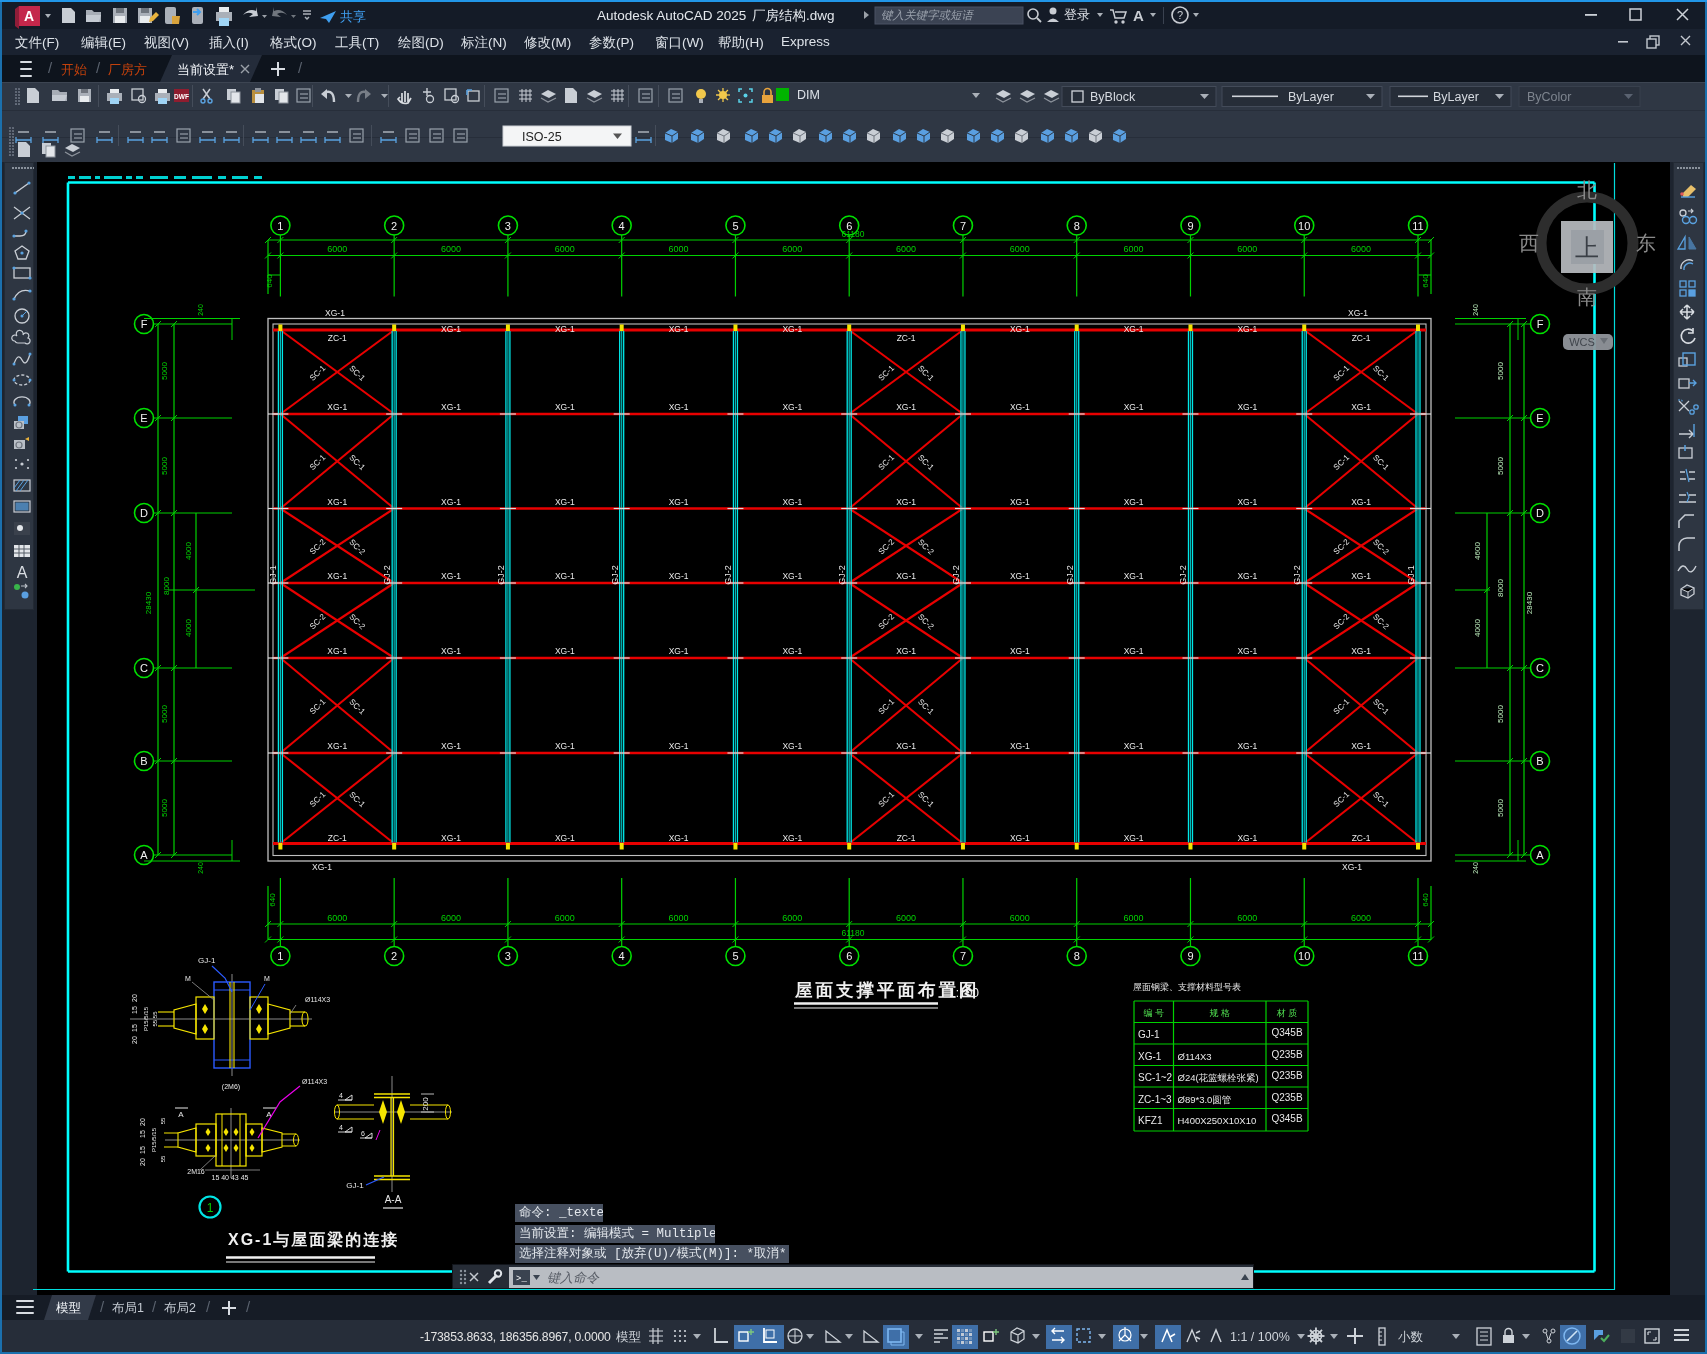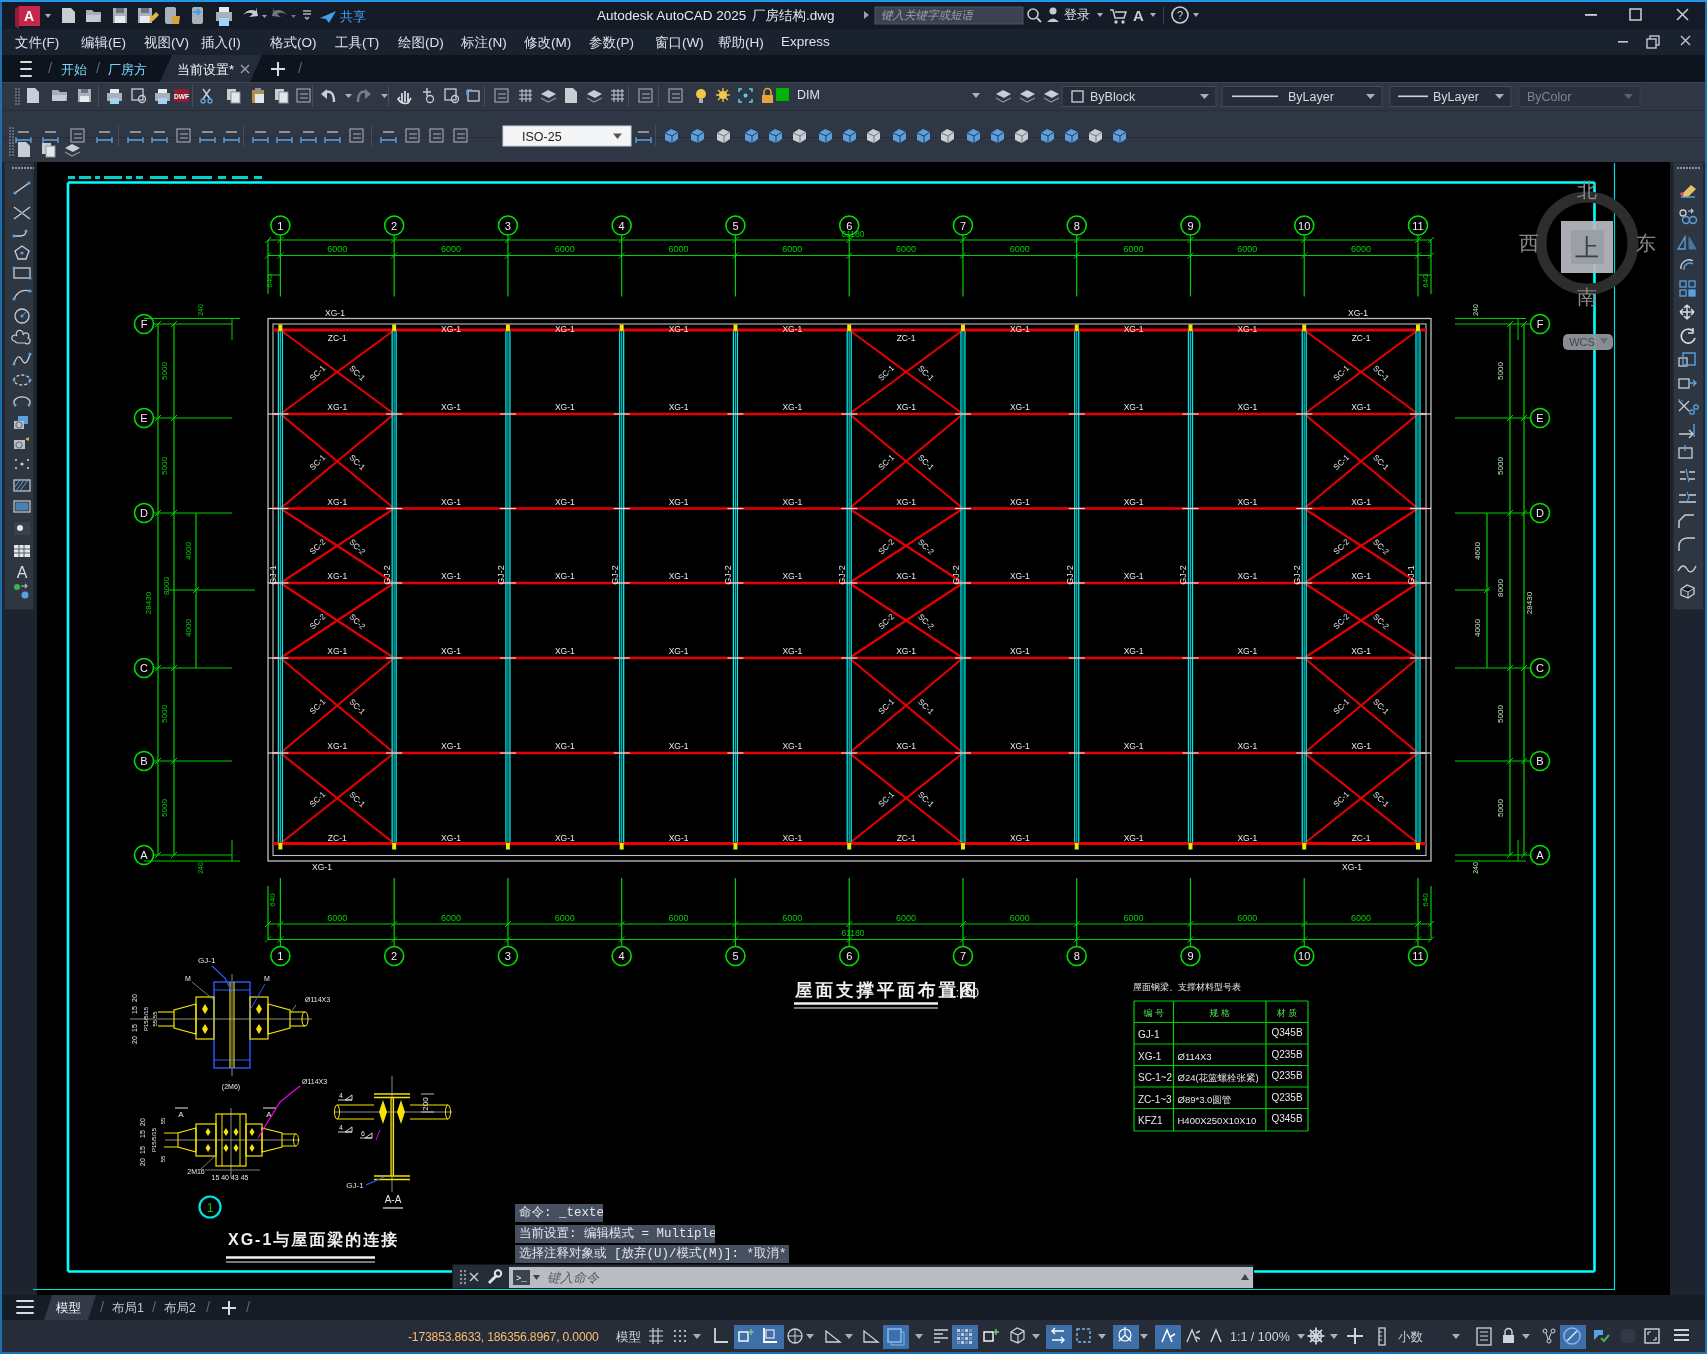--- a/index.html
+++ b/index.html
@@ -15,21 +15,21 @@
 #mainarea{left:33px;top:162px;width:1641px;height:1133px;background:#000}
 #lstrip{left:0;top:162px;width:37px;height:1133px;background:#1d242f}
 #lpanel{left:4px;top:162px;width:30px;height:448px;background:#2e3642;border:1px solid #232a34}
 #rstrip{left:1670px;top:162px;width:37px;height:1133px;background:#1d242f}
 #rpanel{left:1673px;top:162px;width:31px;height:448px;background:#2e3642;border:1px solid #232a34}
 #tabsrow{left:0;top:1295px;width:1707px;height:25px;background:#161c26}
 #statusbar{left:0;top:1320px;width:1707px;height:34px;background:#262d39}
 .gh{display:flex;flex-direction:column;justify-content:space-between;height:16px;width:12px}
 .gh div{height:2.2px;background:#d8dce2;border-radius:1px}
 .slash{position:absolute;color:#5a626e;font-size:15px;top:4px}
-.tabtext{position:absolute;top:6px;color:#7dd3fc;font-size:13px}
+.tabtext{position:absolute;top:6px;color:#c2410c;font-size:13px}
 .cmdhist{position:absolute;background:#475060;color:#e3e7ec;font-size:12.5px;font-family:"Liberation Mono",monospace;height:18px;line-height:18px;padding:0 4px;white-space:nowrap;overflow:hidden}
 </style></head><body>
 <div id="page">
 <div id="mainarea" class="abs" style="z-index:0"></div>
 <svg class="abs" style="left:33px;top:162px;z-index:1" width="1641" height="1131" viewBox="33 162 1641 1131">
       <line x1="68" y1="182.5" x2="1594.5" y2="182.5" stroke="#00ffff" stroke-width="2.6"></line>
 <line x1="68" y1="182.5" x2="68" y2="1271.5" stroke="#00ffff" stroke-width="2.6"></line>
 <line x1="68" y1="1271.5" x2="1594.5" y2="1271.5" stroke="#00ffff" stroke-width="2.6"></line>
 <line x1="1594.5" y1="182.5" x2="1594.5" y2="1271.5" stroke="#00ffff" stroke-width="2.6"></line>
 <line x1="1614.5" y1="163" x2="1614.5" y2="1290" stroke="#00dddd" stroke-width="1.2"></line>
@@ -807,21 +807,21 @@
       <text x="1180" y="17" fill="#c8ccd2" font-size="11" text-anchor="middle" font-family="Liberation Sans">?</text>
       <path d="M1193 11 l6 0 l-3 4 z" fill="#aab0b8"></path>
       <rect x="1585" y="12" width="12" height="1.8" fill="#ccd1d7"></rect>
       <rect x="1630" y="7" width="11" height="11" stroke="#ccd1d7" fill="none" stroke-width="1.5"></rect>
       <path d="M1677 7 l11 11 m0 -11 l-11 11" stroke="#ccd1d7" stroke-width="1.5"></path>
     </svg>
 <div class="abs" style="left:0;top:29px;width:1399px;height:26px">
       <span class="menuitem" style="left:15px">文件(F)</span>
       <span class="menuitem" style="left:81px">编辑(E)</span>
       <span class="menuitem" style="left:144px">视图(V)</span>
-      <span class="menuitem" style="left:201px">插入(I)</span>
+      <span class="menuitem" style="left:209px">插入(I)</span>
       <span class="menuitem" style="left:270px">格式(O)</span>
       <span class="menuitem" style="left:335px">工具(T)</span>
       <span class="menuitem" style="left:398px">绘图(D)</span>
       <span class="menuitem" style="left:461px">标注(N)</span>
       <span class="menuitem" style="left:524px">修改(M)</span>
       <span class="menuitem" style="left:589px">参数(P)</span>
       <span class="menuitem" style="left:655px">窗口(W)</span>
       <span class="menuitem" style="left:718px">帮助(H)</span>
       <span class="menuitem" style="left:781px">Express</span>
       <svg class="abs" style="left:1600px;top:0" width="107" height="26">
@@ -1260,21 +1260,21 @@
       <span class="abs" style="left:112px;top:5px;color:#c3c9d1;font-size:12.5px">布局1</span>
       <span class="slash" style="left:152px;top:3px">/</span>
       <span class="abs" style="left:164px;top:5px;color:#c3c9d1;font-size:12.5px">布局2</span>
       <span class="slash" style="left:206px;top:3px">/</span>
       <svg class="abs" style="left:222px;top:6px" width="14" height="14">
         <path d="M7 0 v14 M0 7 h14" stroke="#d8dce2" stroke-width="2"></path>
       </svg>
       <span class="slash" style="left:246px;top:3px">/</span>
     </div>
 <div class="abs" style="left:0;top:1320px;width:1707px;height:34px">
-      <span class="abs" style="left:408px;top:10px;color:#fdba74;font-size:12.2px;letter-spacing:-0.2px">-173853.8633, 186356.8967, 0.0000</span>
+      <span class="abs" style="left:420px;top:10px;color:#e5e5e5;font-size:12.2px;letter-spacing:-0.2px">-173853.8633, 186356.8967, 0.0000</span>
       <span class="abs" style="left:616px;top:9px;color:#ced3d9;font-size:12.5px">模型</span>
       <svg class="abs" style="left:0;top:0" width="1707" height="34" viewBox="0 0 1707 34">
         <path d="M649 11 h14 M649 16 h14 M649 21 h14 M653 8 v16 M658 8 v16" stroke="#ced3d9" stroke-width="1.2" fill="none"></path>
         <g fill="#ced3d9">
           <circle cx="675" cy="11" r="1.1"></circle>
           <circle cx="675" cy="16" r="1.1"></circle>
           <circle cx="675" cy="21" r="1.1"></circle>
           <circle cx="680" cy="11" r="1.1"></circle>
           <circle cx="680" cy="16" r="1.1"></circle>
           <circle cx="680" cy="21" r="1.1"></circle>

